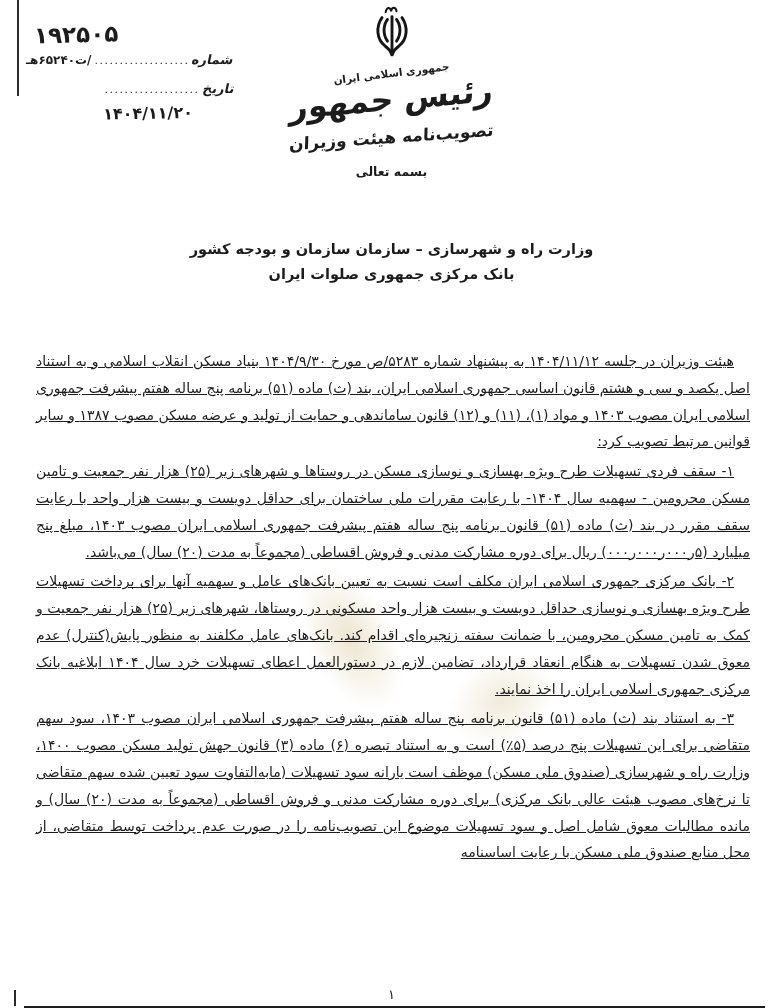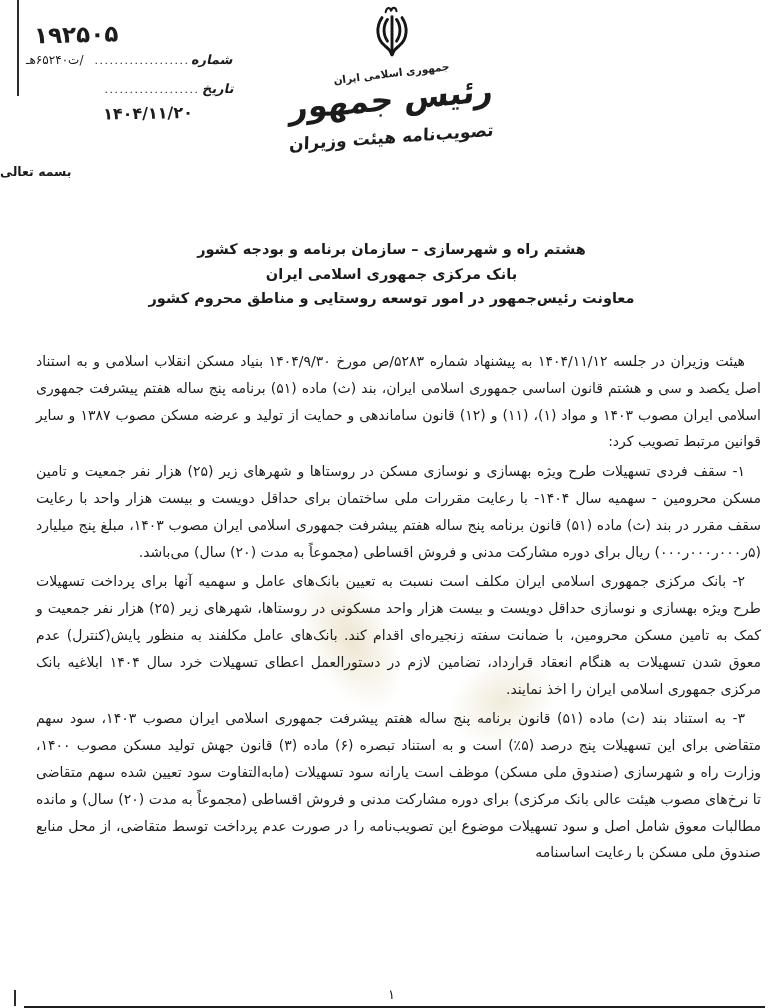--- a/index.html
+++ b/index.html
@@ -33,34 +33,34 @@
   .country { font-size:10.5px; font-weight:bold; transform:rotate(-7deg); display:inline-block; margin-top:-4px; }
   .office  { font-size:32px; font-weight:bold; transform:rotate(-5deg) skewX(-8deg); display:block; margin-top:0; line-height:1.15; }
   .doctype { font-size:17px; font-weight:bold; transform:rotate(-4deg) skewX(-6deg); display:inline-block; margin-top:9px; }
 
   
   .ref-block { position:absolute; top:20px; left:26px; width:208px; direction:rtl; }
   .hand-number { font-size:23px; font-weight:bold; letter-spacing:2px; text-align:left; padding-left:8px; transform:rotate(-1.5deg); }
   .field-row { display:flex; align-items:baseline; margin-top:6px; }
   .field-label { font-size:13px; font-weight:bold; transform:skewX(-12deg); flex:none; }
   .leader { flex:1 1 auto; overflow:hidden; white-space:nowrap; font-size:11px; letter-spacing:1.5px; color:#222; padding:0 3px; }
-  .ref-suffix { font-size:12px; font-weight:normal; flex:none; }
+  .ref-suffix { font-size:12px; font-weight:bold; flex:none; }
   .row-date { margin-top:14px; }
   .hand-date { font-size:16px; font-weight:bold; text-align:center; padding-left:36px; margin-top:8px; transform:rotate(-1deg); letter-spacing:1px; }
 
   
-  .besmele { position:absolute; top:164px; left:0; right:0; text-align:left; font-size:12.5px; font-weight:600; }
+  .besmele { position:absolute; top:164px; left:0; right:0; text-align:center; font-size:12.5px; font-weight:600; }
   .salawat { position:absolute; top:193px; left:0; right:0; text-align:center; font-size:13.5px; font-weight:bold; }
 
   
   .addressees { position:absolute; top:237px; left:0; right:0; text-align:center; font-size:14.5px; font-weight:bold; line-height:24.5px; }
   .addressee-line { white-space:nowrap; }
 
   
-  .body-text { position:absolute; top:348px; right:22px; left:36px; text-align:justify; font-size:14px; line-height:26.8px; }
+  .body-text { position:absolute; top:348px; right:33px; left:36px; text-align:justify; font-size:14px; line-height:26.8px;text-decoration:underline; }
   .body-text p { margin:0 0 3px 0; text-indent:16px; }
 
   .page-number { position:absolute; bottom:6px; left:0; right:0; text-align:center; font-size:13px; }
 </style>
 </head>
 <body>
 
 <div class="page">
 
   <div class="fold-top"></div>
@@ -95,25 +95,24 @@
       <span class="field-label">تاریخ</span>
       <span class="leader">...................</span>
     </div>
     <div class="hand-date">۱۴۰۴/۱۱/۲۰</div>
   </div>
 
   <div class="besmele">بسمه تعالی</div>
 
   <div class="addressees">
 
-      <div class="addressee-line">هشتم راه و شهرسازی – سازمان برنامه و بودجه کشور</div>
+      <div class="addressee-line">وزارت راه و شهرسازی – سازمان سازمان و بودجه کشور</div>
 
-      <div class="addressee-line">بانک مرکزی جمهوری اسلامی ایران</div>
+      <div class="addressee-line">بانک مرکزی جمهوری صلوات ایران</div>
 
-      <div class="addressee-line">معاونت رئیس‌جمهور در امور توسعه روستایی و مناطق محروم کشور</div>
 
     </div>
 
   <div class="body-text">
 
       <p>هیئت وزیران در جلسه ۱۴۰۴/۱۱/۱۲ به پیشنهاد شماره ۵۲۸۳/ص مورخ ۱۴۰۴/۹/۳۰ بنیاد مسکن انقلاب اسلامی و به استناد اصل یکصد و سی و هشتم قانون اساسی جمهوری اسلامی ایران، بند (ث) ماده (۵۱) برنامه پنج ساله هفتم پیشرفت جمهوری اسلامی ایران مصوب ۱۴۰۳ و مواد (۱)، (۱۱) و (۱۲) قانون ساماندهی و حمایت از تولید و عرضه مسکن مصوب ۱۳۸۷ و سایر قوانین مرتبط تصویب کرد:</p>
 
       <p>۱- سقف فردی تسهیلات طرح ویژه بهسازی و نوسازی مسکن در روستاها و شهرهای زیر (۲۵) هزار نفر جمعیت و تامین مسکن محرومین - سهمیه سال ۱۴۰۴- با رعایت مقررات ملی ساختمان برای حداقل دویست و بیست هزار واحد با رعایت سقف مقرر در بند (ث) ماده (۵۱) قانون برنامه پنج ساله هفتم پیشرفت جمهوری اسلامی ایران مصوب ۱۴۰۳، مبلغ پنج میلیارد (۵ر۰۰۰ر۰۰۰ر۰۰۰) ریال برای دوره مشارکت مدنی و فروش اقساطی (مجموعاً به مدت (۲۰) سال) می‌باشد.</p>
 
       <p>۲- بانک مرکزی جمهوری اسلامی ایران مکلف است نسبت به تعیین بانک‌های عامل و سهمیه آنها برای پرداخت تسهیلات طرح ویژه بهسازی و نوسازی حداقل دویست و بیست هزار واحد مسکونی در روستاها، شهرهای زیر (۲۵) هزار نفر جمعیت و کمک به تامین مسکن محرومین، با ضمانت سفته زنجیره‌ای اقدام کند. بانک‌های عامل مکلفند به منظور پایش(کنترل) عدم معوق شدن تسهیلات به هنگام انعقاد قرارداد، تضامین لازم در دستورالعمل اعطای تسهیلات خرد سال ۱۴۰۴ ابلاغیه بانک مرکزی جمهوری اسلامی ایران را اخذ نمایند.</p>

